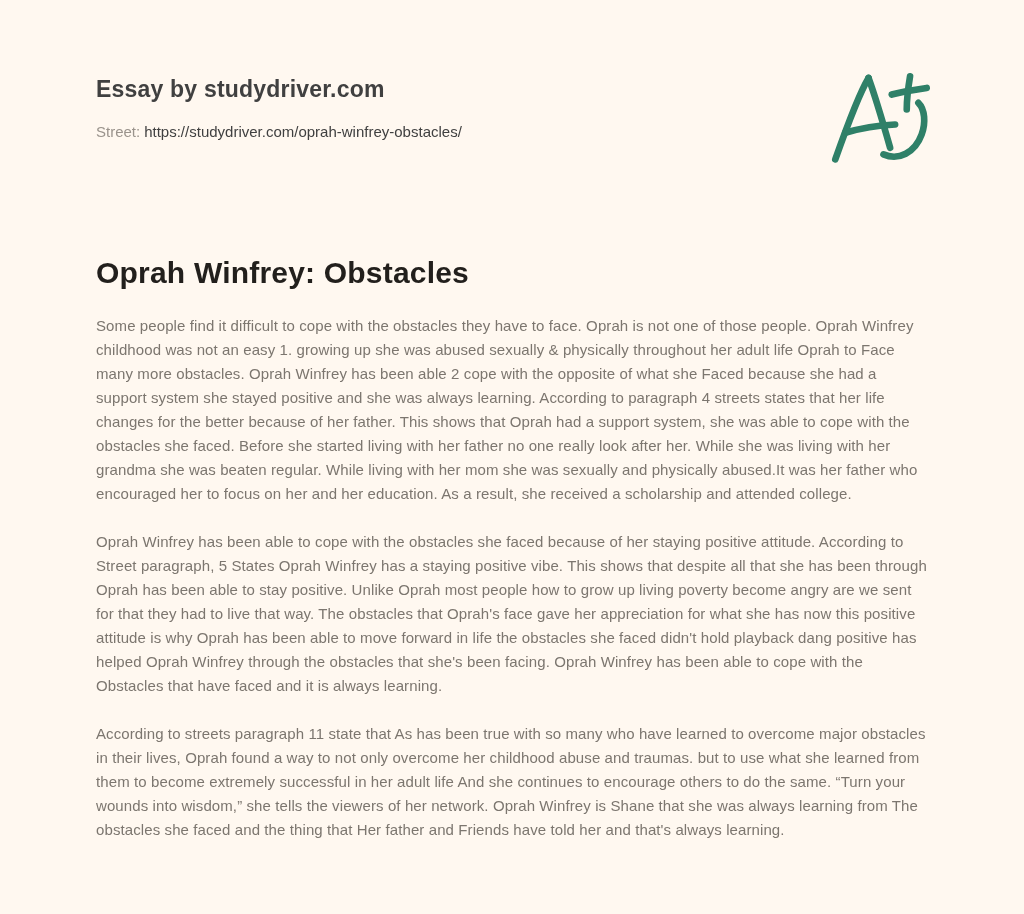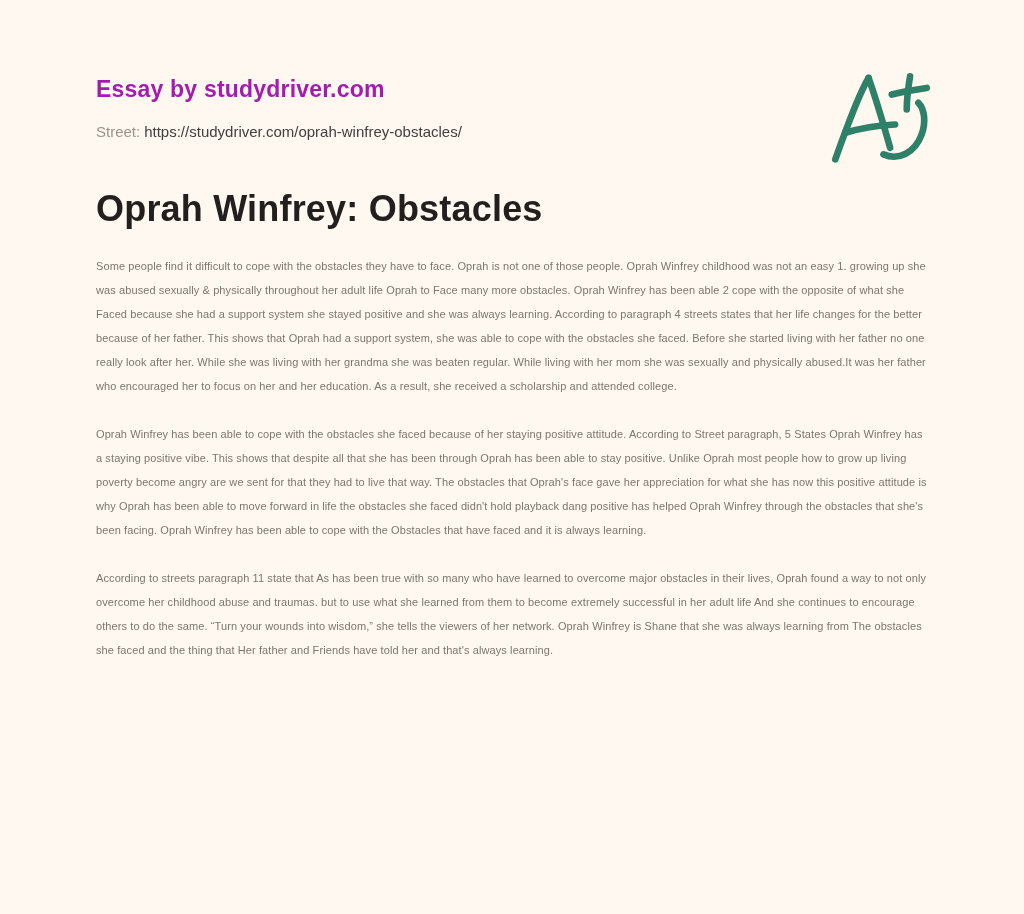--- a/index.html
+++ b/index.html
@@ -18,52 +18,52 @@
     width: 1024px;
     height: 914px;
     padding: 76px 96px 0 96px;
   }
   .doc-header {
     position: relative;
   }
   .header-title {
     font-size: 23px;
     font-weight: 700;
-    color: #a21caf;
+    color: #404040;
     letter-spacing: 0.2px;
   }
   .source-line {
     margin-top: 20px;
     font-size: 15px;
     color: #9A938C;
   }
   .source-link {
     color: #404040;
     text-decoration: none;
     margin-left: 4px;
   }
   .logo {
     position: absolute;
     top: 66px;
     left: 822px;
     width: 108px;
     height: 102px;
   }
   .doc-title {
-    margin-top: 48px;
-    font-size: 36px;
+    margin-top: 116px;
+    font-size: 30px;
     font-weight: 700;
     color: #221F1C;
     letter-spacing: 0.2px;
   }
   .doc-body {
     margin-top: 24px;
   }
   .doc-body p {
-    font-size: 11px;
+    font-size: 15px;
     line-height: 24px;
     color: #7C766F;
     letter-spacing: 0.1px;
     margin-bottom: 24px;
     max-width: 832px;
   }
 </style>
 </head>
 <body>
 

